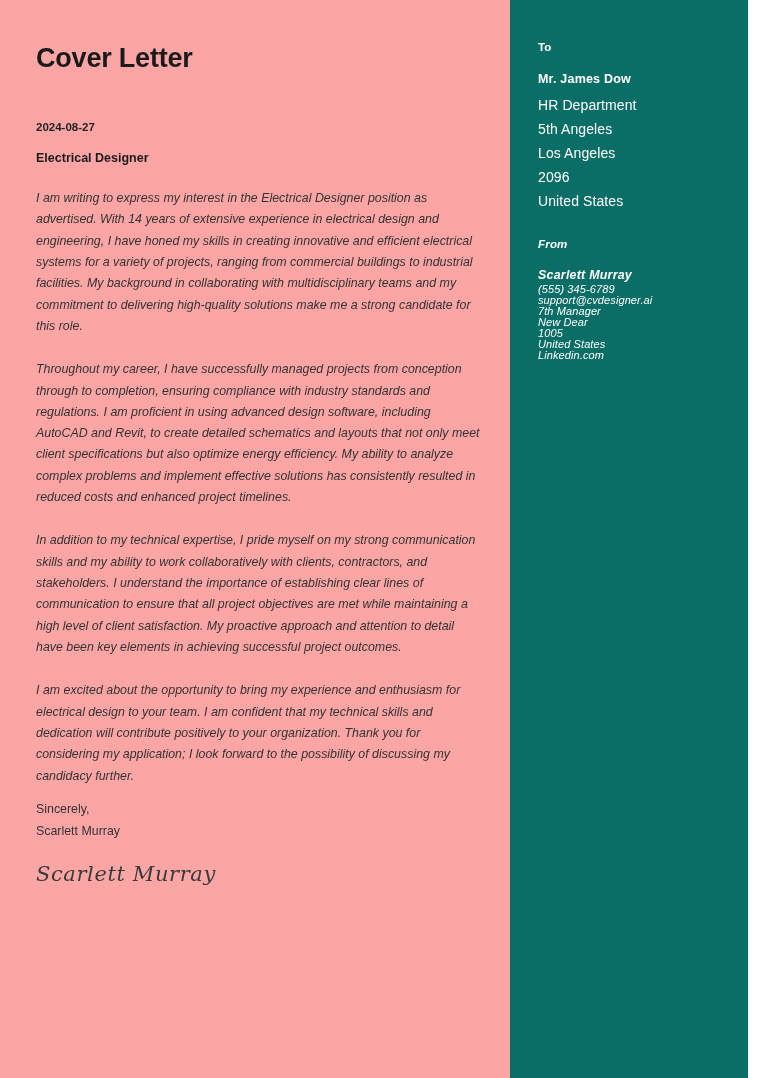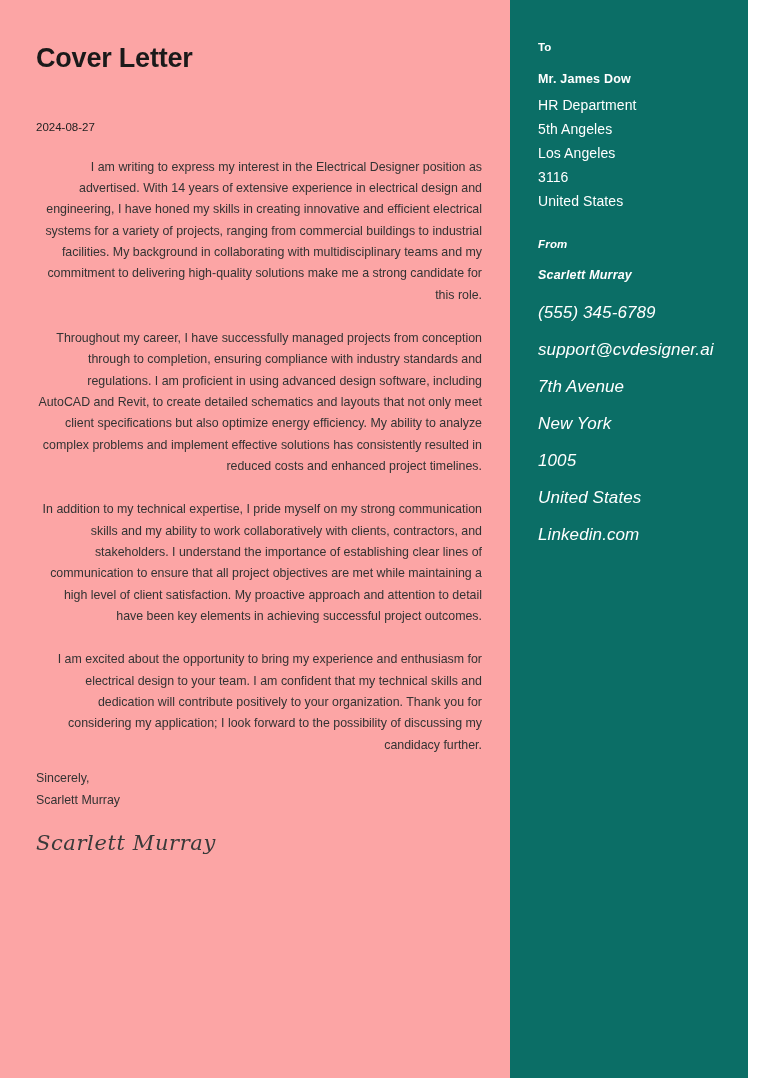--- a/index.html
+++ b/index.html
@@ -32,21 +32,21 @@
     font-size: 27px;
     font-weight: bold;
     color: #1a1a1a;
     letter-spacing: -0.2px;
     margin: 0;
     padding-top: 44px;
     line-height: 1.1;
   }
   .meta-date {
     font-size: 11.5px;
-    font-weight: normal;
+    font-weight: bold;
     color: #222222;
     margin-top: 46px;
     line-height: 1.3;
   }
   .meta-role {
     font-size: 12.5px;
     font-weight: bold;
     color: #1a1a1a;
     margin-top: 15px;
     line-height: 1.3;
@@ -55,21 +55,22 @@
     font-size: 12.4px;
     color: #333333;
     margin-top: 34px;
     line-height: 1.55;
   }
   .para {
     font-size: 12.4px;
     color: #333333;
     line-height: 1.72;
     margin-top: 22px;
-    text-align: right;
+    text-align: left;
+    font-style: italic;
   }
   .closing {
     font-size: 12.4px;
     color: #333333;
     line-height: 1.72;
   }
   .closing div { line-height: 1.72; }
   .signature {
     margin-top: 20px;
     font-family: "DejaVu Serif", serif;
@@ -109,35 +110,36 @@
   .side-line {
     font-size: 14px;
     color: #ffffff;
     line-height: 1.0;
     margin-top: 10px;
     letter-spacing: 0.1px;
   }
   .from-block { margin-top: 29px; font-style: italic; }
   .from-block .side-name { margin-top: 15px; }
   .from-block .side-line {
-    font-size: 17px;
-    margin-top: 20px;
+    font-size: 11px;
+    margin-top: 0;
   }
 </style>
 </head>
 <body>
 
 <div class="page">
 
   <div class="letter-body">
 
     <h1 class="doc-title">Cover Letter</h1>
 
     <div class="meta-date">2024-08-27</div>
 
+    <div class="meta-role">Electrical Designer</div>
 
 
     <p class="para">I am writing to express my interest in the Electrical Designer position as advertised. With 14 years of extensive experience in electrical design and engineering, I have honed my skills in creating innovative and efficient electrical systems for a variety of projects, ranging from commercial buildings to industrial facilities. My background in collaborating with multidisciplinary teams and my commitment to delivering high-quality solutions make me a strong candidate for this role.</p>
 
     <p class="para">Throughout my career, I have successfully managed projects from conception through to completion, ensuring compliance with industry standards and regulations. I am proficient in using advanced design software, including AutoCAD and Revit, to create detailed schematics and layouts that not only meet client specifications but also optimize energy efficiency. My ability to analyze complex problems and implement effective solutions has consistently resulted in reduced costs and enhanced project timelines.</p>
 
     <p class="para">In addition to my technical expertise, I pride myself on my strong communication skills and my ability to work collaboratively with clients, contractors, and stakeholders. I understand the importance of establishing clear lines of communication to ensure that all project objectives are met while maintaining a high level of client satisfaction. My proactive approach and attention to detail have been key elements in achieving successful project outcomes.</p>
 
     <p class="para">I am excited about the opportunity to bring my experience and enthusiasm for electrical design to your team. I am confident that my technical skills and dedication will contribute positively to your organization. Thank you for considering my application; I look forward to the possibility of discussing my candidacy further.</p>
 
@@ -152,32 +154,32 @@
   <aside class="sidebar">
 
     <div>
       <div class="side-heading">To</div>
 
       <div class="side-name">Mr. James Dow</div>
 
       <div class="side-line">HR Department</div>
       <div class="side-line">5th Angeles</div>
       <div class="side-line">Los Angeles</div>
-      <div class="side-line">3116</div>
+      <div class="side-line">2096</div>
       <div class="side-line">United States</div>
     </div>
 
     <div class="from-block">
       <div class="side-heading">From</div>
 
       <div class="side-name">Scarlett Murray</div>
 
       <div class="side-line">(555) 345-6789</div>
       <div class="side-line">support@cvdesigner.ai</div>
-      <div class="side-line">7th Avenue</div>
-      <div class="side-line">New York</div>
+      <div class="side-line">7th Manager</div>
+      <div class="side-line">New Dear</div>
       <div class="side-line">1005</div>
       <div class="side-line">United States</div>
       <div class="side-line">Linkedin.com</div>
     </div>
 
   </aside>
 </div>
 
 </body></html>

